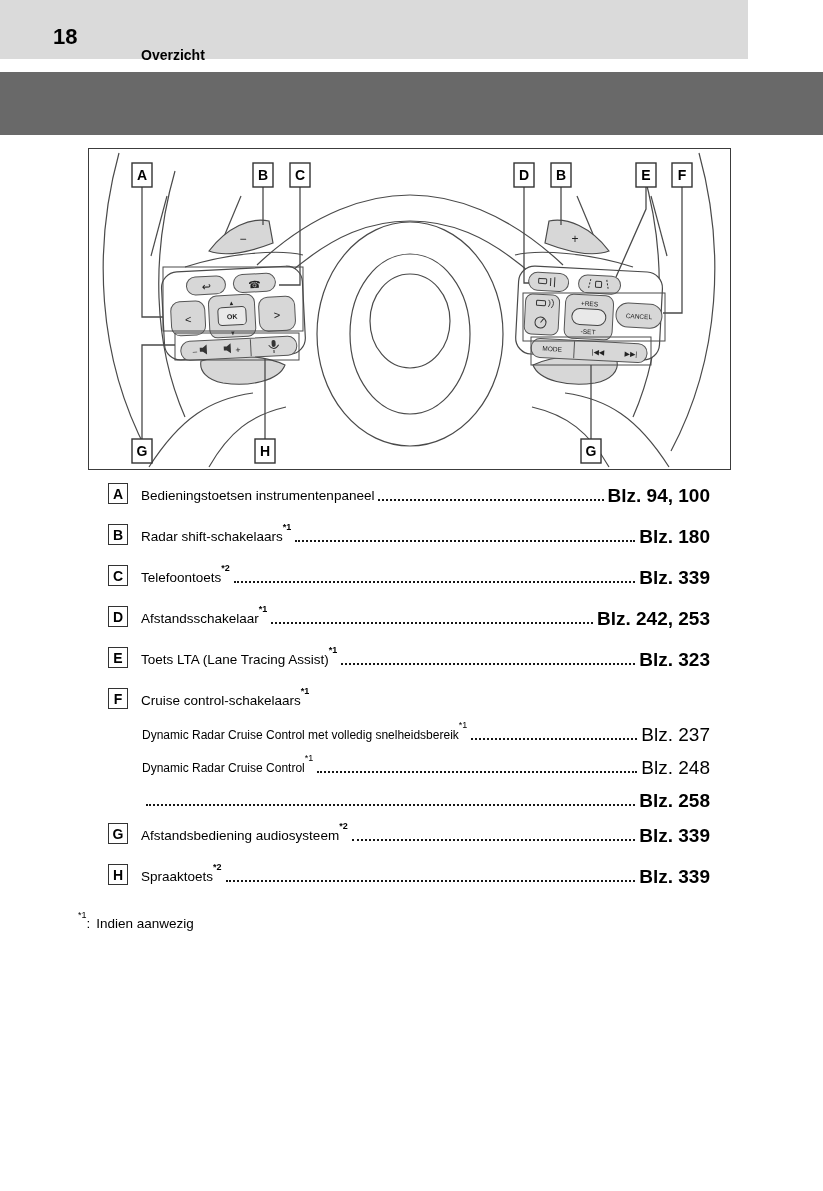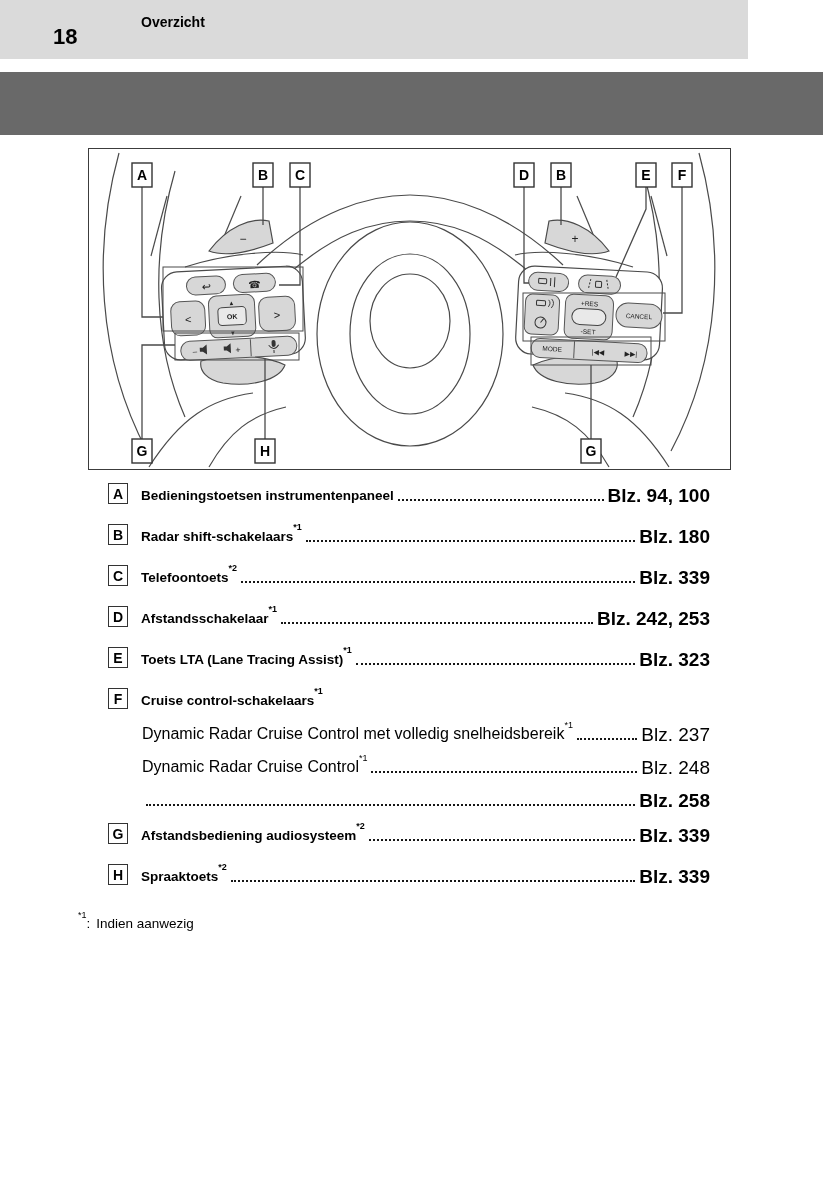--- a/index.html
+++ b/index.html
@@ -3,40 +3,40 @@
 <meta charset="utf-8">
 <style>
   html,body{margin:0;padding:0;}
   body{
     width:823px;height:1191px;position:relative;background:#ffffff;
     font-family:"Liberation Sans",sans-serif;color:#000;overflow:hidden;
   }
   
   .header-bar{position:absolute;left:0;top:0;width:748px;height:59px;background:#dadada;}
   .page-number{position:absolute;left:53px;top:26px;font-size:22px;font-weight:700;line-height:22px;}
-  .section-title{position:absolute;left:141px;top:15px;font-size:14px;font-weight:700;line-height:14px;}
+  .section-title{position:absolute;left:141px;top:48px;font-size:14px;font-weight:700;line-height:14px;}
   .dark-band{position:absolute;left:0;top:72px;width:823px;height:63px;background:#696969;}
   
   .diagram{position:absolute;left:88px;top:148px;width:643px;height:322px;
     border:1.5px solid #3c3c3c;box-sizing:border-box;background:#fff;}
   .diagram svg{position:absolute;left:0;top:0;}
   .diagram svg text{font-family:"Liberation Sans",sans-serif;}
   
   .legend{position:absolute;left:78px;top:482px;width:632px;}
   .row{display:flex;align-items:flex-end;margin:0 0 0 30px;height:22px;margin-bottom:19px;}
   .row .letter-box{display:flex;align-items:center;justify-content:center;flex:0 0 auto;
     width:20px;height:21px;border:1.4px solid #333;box-sizing:border-box;
     font-size:14px;font-weight:700;margin-right:13px;background:#fff;}
-  .row .label{font-size:13.5px;font-weight:700;white-space:nowrap;line-height:16px;}
+  .row .label{font-size:13.5px;font-weight:400;white-space:nowrap;line-height:16px;}
   .row sup,.subrow sup{font-size:9px;position:relative;top:-5px;font-weight:inherit;}
   .row .label-wrap{font-weight:700;white-space:nowrap;}
   .leader{flex:1 1 auto;border-bottom:2px dotted #161616;margin:0 4px;margin-bottom:3px;min-width:12px;}
   .pageref{font-size:19px;font-weight:700;white-space:nowrap;line-height:16px;}
   .subrow{display:flex;align-items:flex-end;margin:0 0 0 64px;height:20px;margin-bottom:13px;}
-  .subrow .label{font-size:16px;font-weight:400;white-space:nowrap;line-height:16px;}
+  .subrow .label{font-size:12px;font-weight:400;white-space:nowrap;line-height:16px;}
   .subrow .pageref{font-weight:400;}
   .subrow.bold .label,.subrow.bold .pageref{font-weight:700;}
   .subgroup{margin-top:-5px;}
   .footnotes{margin-top:16px;margin-left:0;}
   .footnote{font-size:13.5px;line-height:30px;}
   .footnote sup{font-size:9px;position:relative;top:-4px;}
   .footnote .fn-text{margin-left:6px;}
 </style>
 </head>
 <body>

